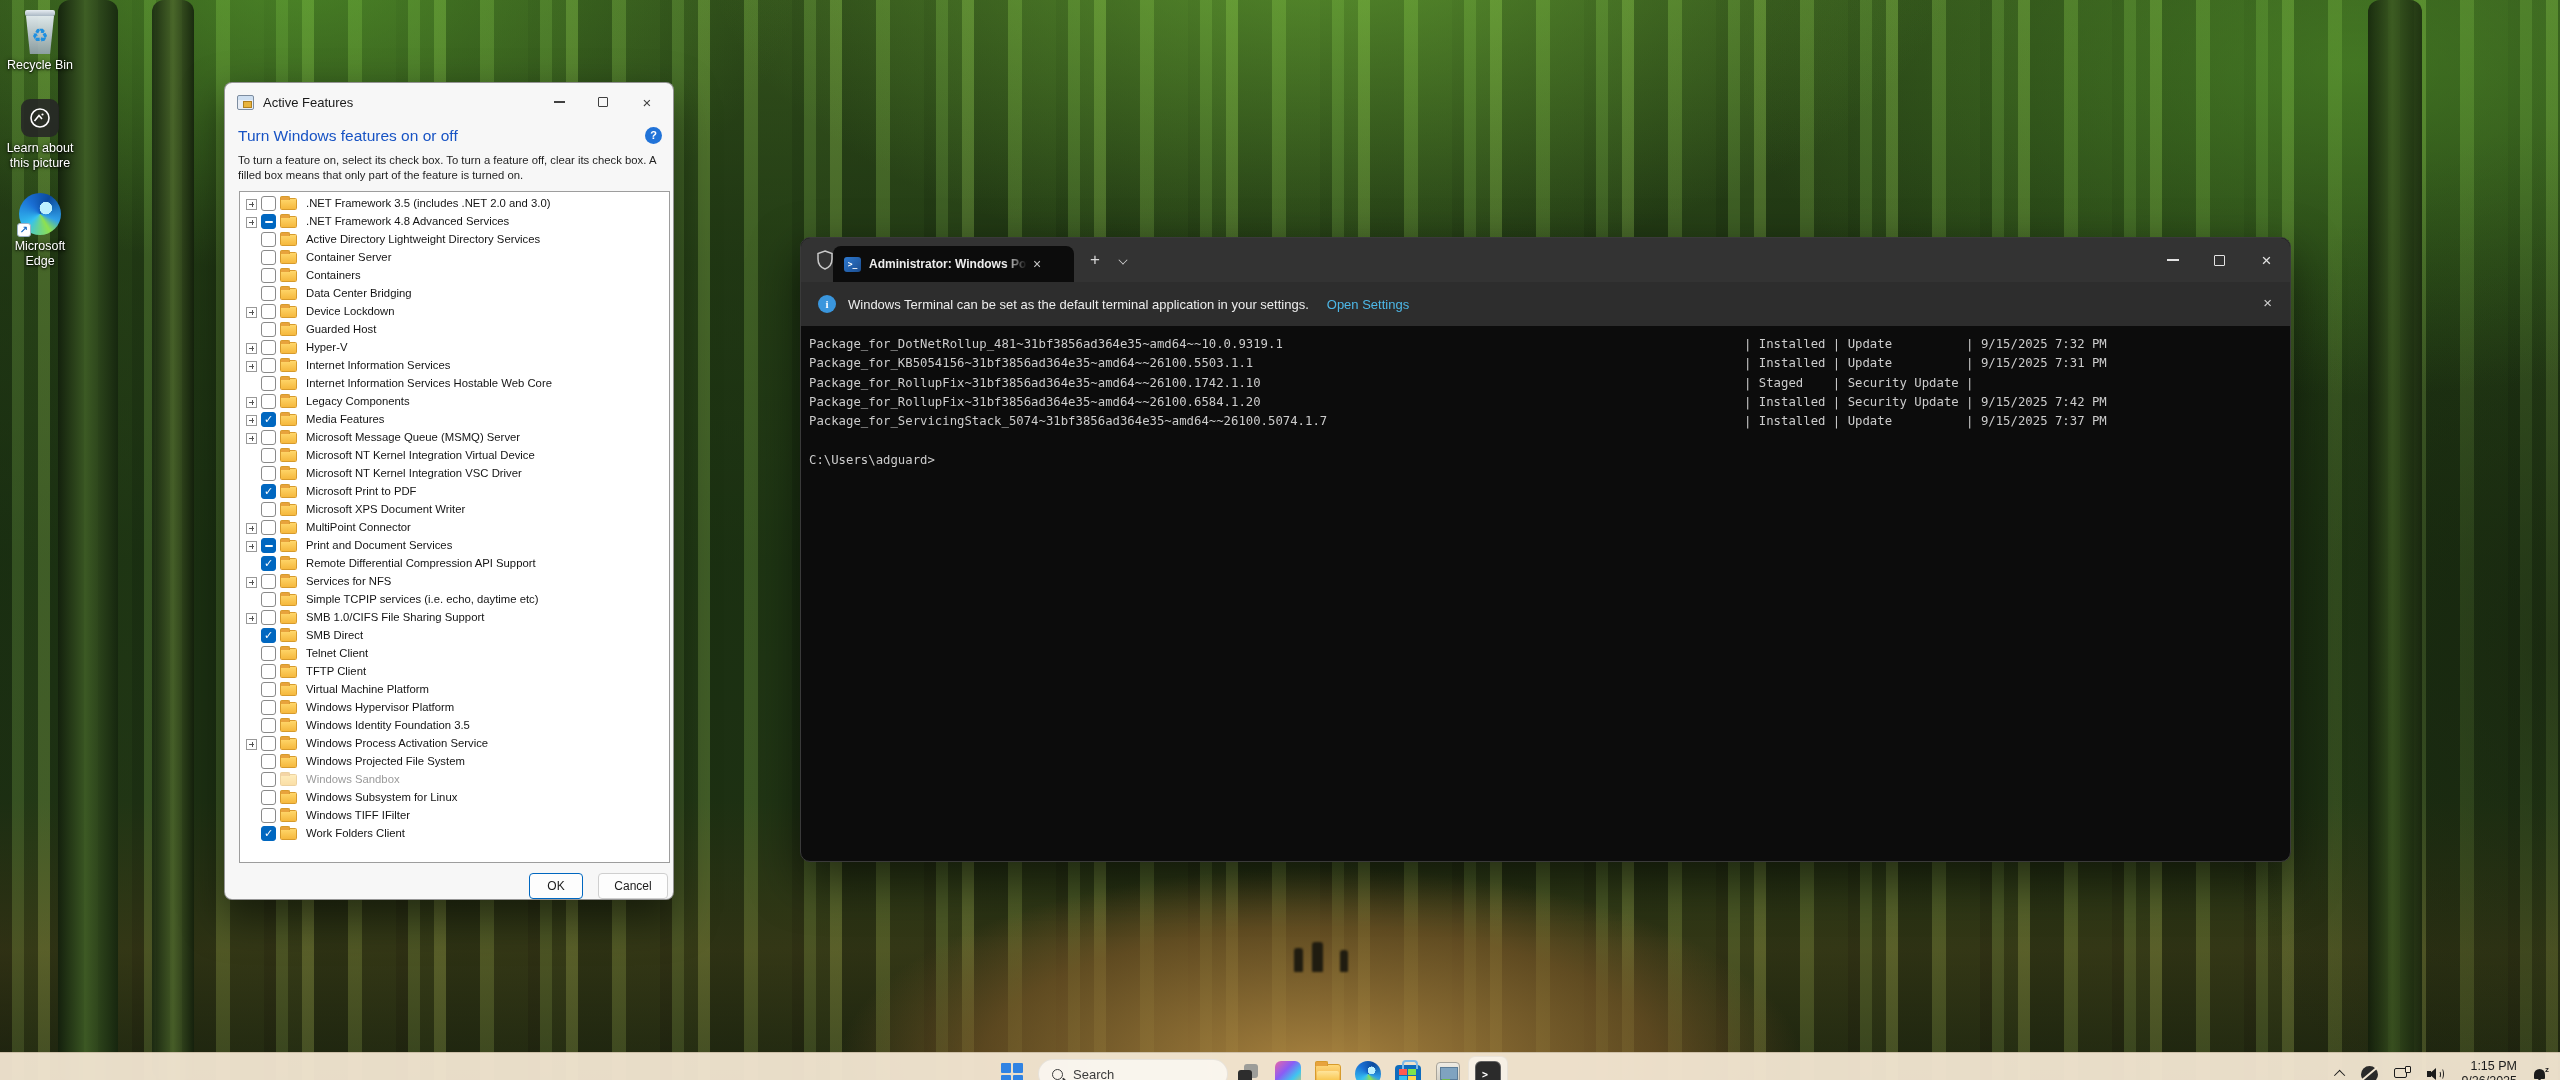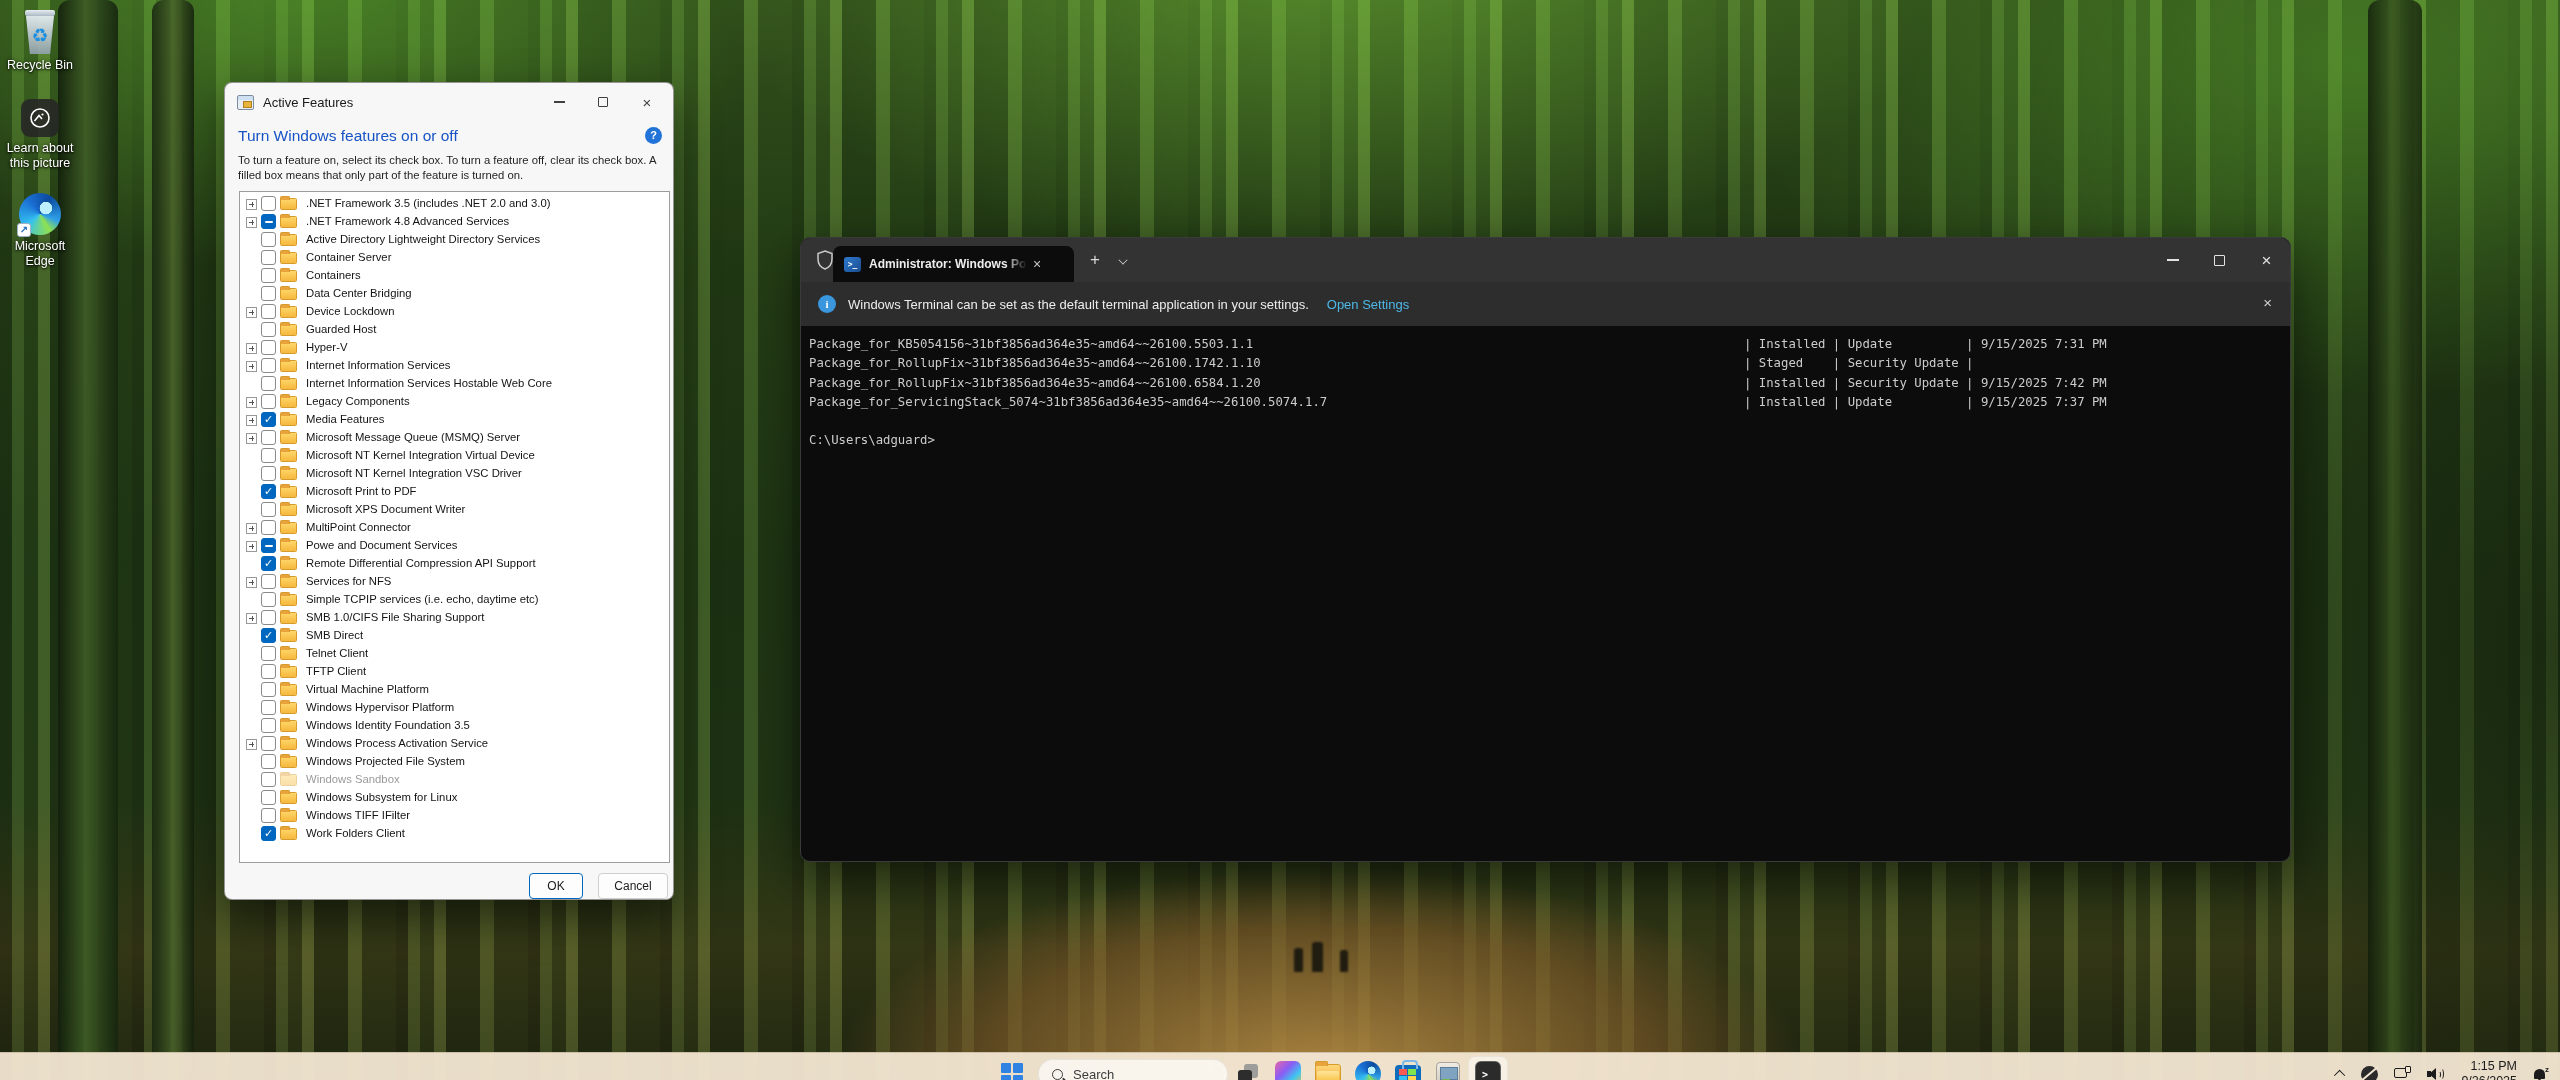--- a/index.html
+++ b/index.html
@@ -400,21 +400,21 @@
           <span class="expander" style="visibility: visible;"></span>
           <span class="cb unchecked"></span>
           <span class="folder"></span>
           <span class="flabel">MultiPoint Connector</span>
         </div>
 
         <div class="frow">
           <span class="expander" style="visibility: visible;"></span>
           <span class="cb partial"></span>
           <span class="folder"></span>
-          <span class="flabel">Powe and Document Services</span>
+          <span class="flabel">Print and Document Services</span>
         </div>
 
         <div class="frow">
 
           <span class="cb checked"></span>
           <span class="folder"></span>
           <span class="flabel">Remote Differential Compression API Support</span>
         </div>
 
         <div class="frow">
@@ -555,20 +555,24 @@
     </div>
     <div class="tbanner">
       <div class="info-ico">i</div>
       <div class="tbanner-text">Windows Terminal can be set as the default terminal application in your settings.</div>
       <div class="tbanner-link">Open Settings</div>
       <div class="tbanner-close">×</div>
     </div>
     <div class="tcontent">
       <div>
 
+          <div class="tline">
+            <span class="pkg">Package_for_DotNetRollup_481~31bf3856ad364e35~amd64~~10.0.9319.1</span>
+            <span class="pinfo">| Installed | Update          | 9/15/2025 7:32 PM</span>
+          </div>
 
           <div class="tline">
             <span class="pkg">Package_for_KB5054156~31bf3856ad364e35~amd64~~26100.5503.1.1</span>
             <span class="pinfo">| Installed | Update          | 9/15/2025 7:31 PM</span>
           </div>
 
           <div class="tline">
             <span class="pkg">Package_for_RollupFix~31bf3856ad364e35~amd64~~26100.1742.1.10</span>
             <span class="pinfo">| Staged    | Security Update |</span>
           </div>

